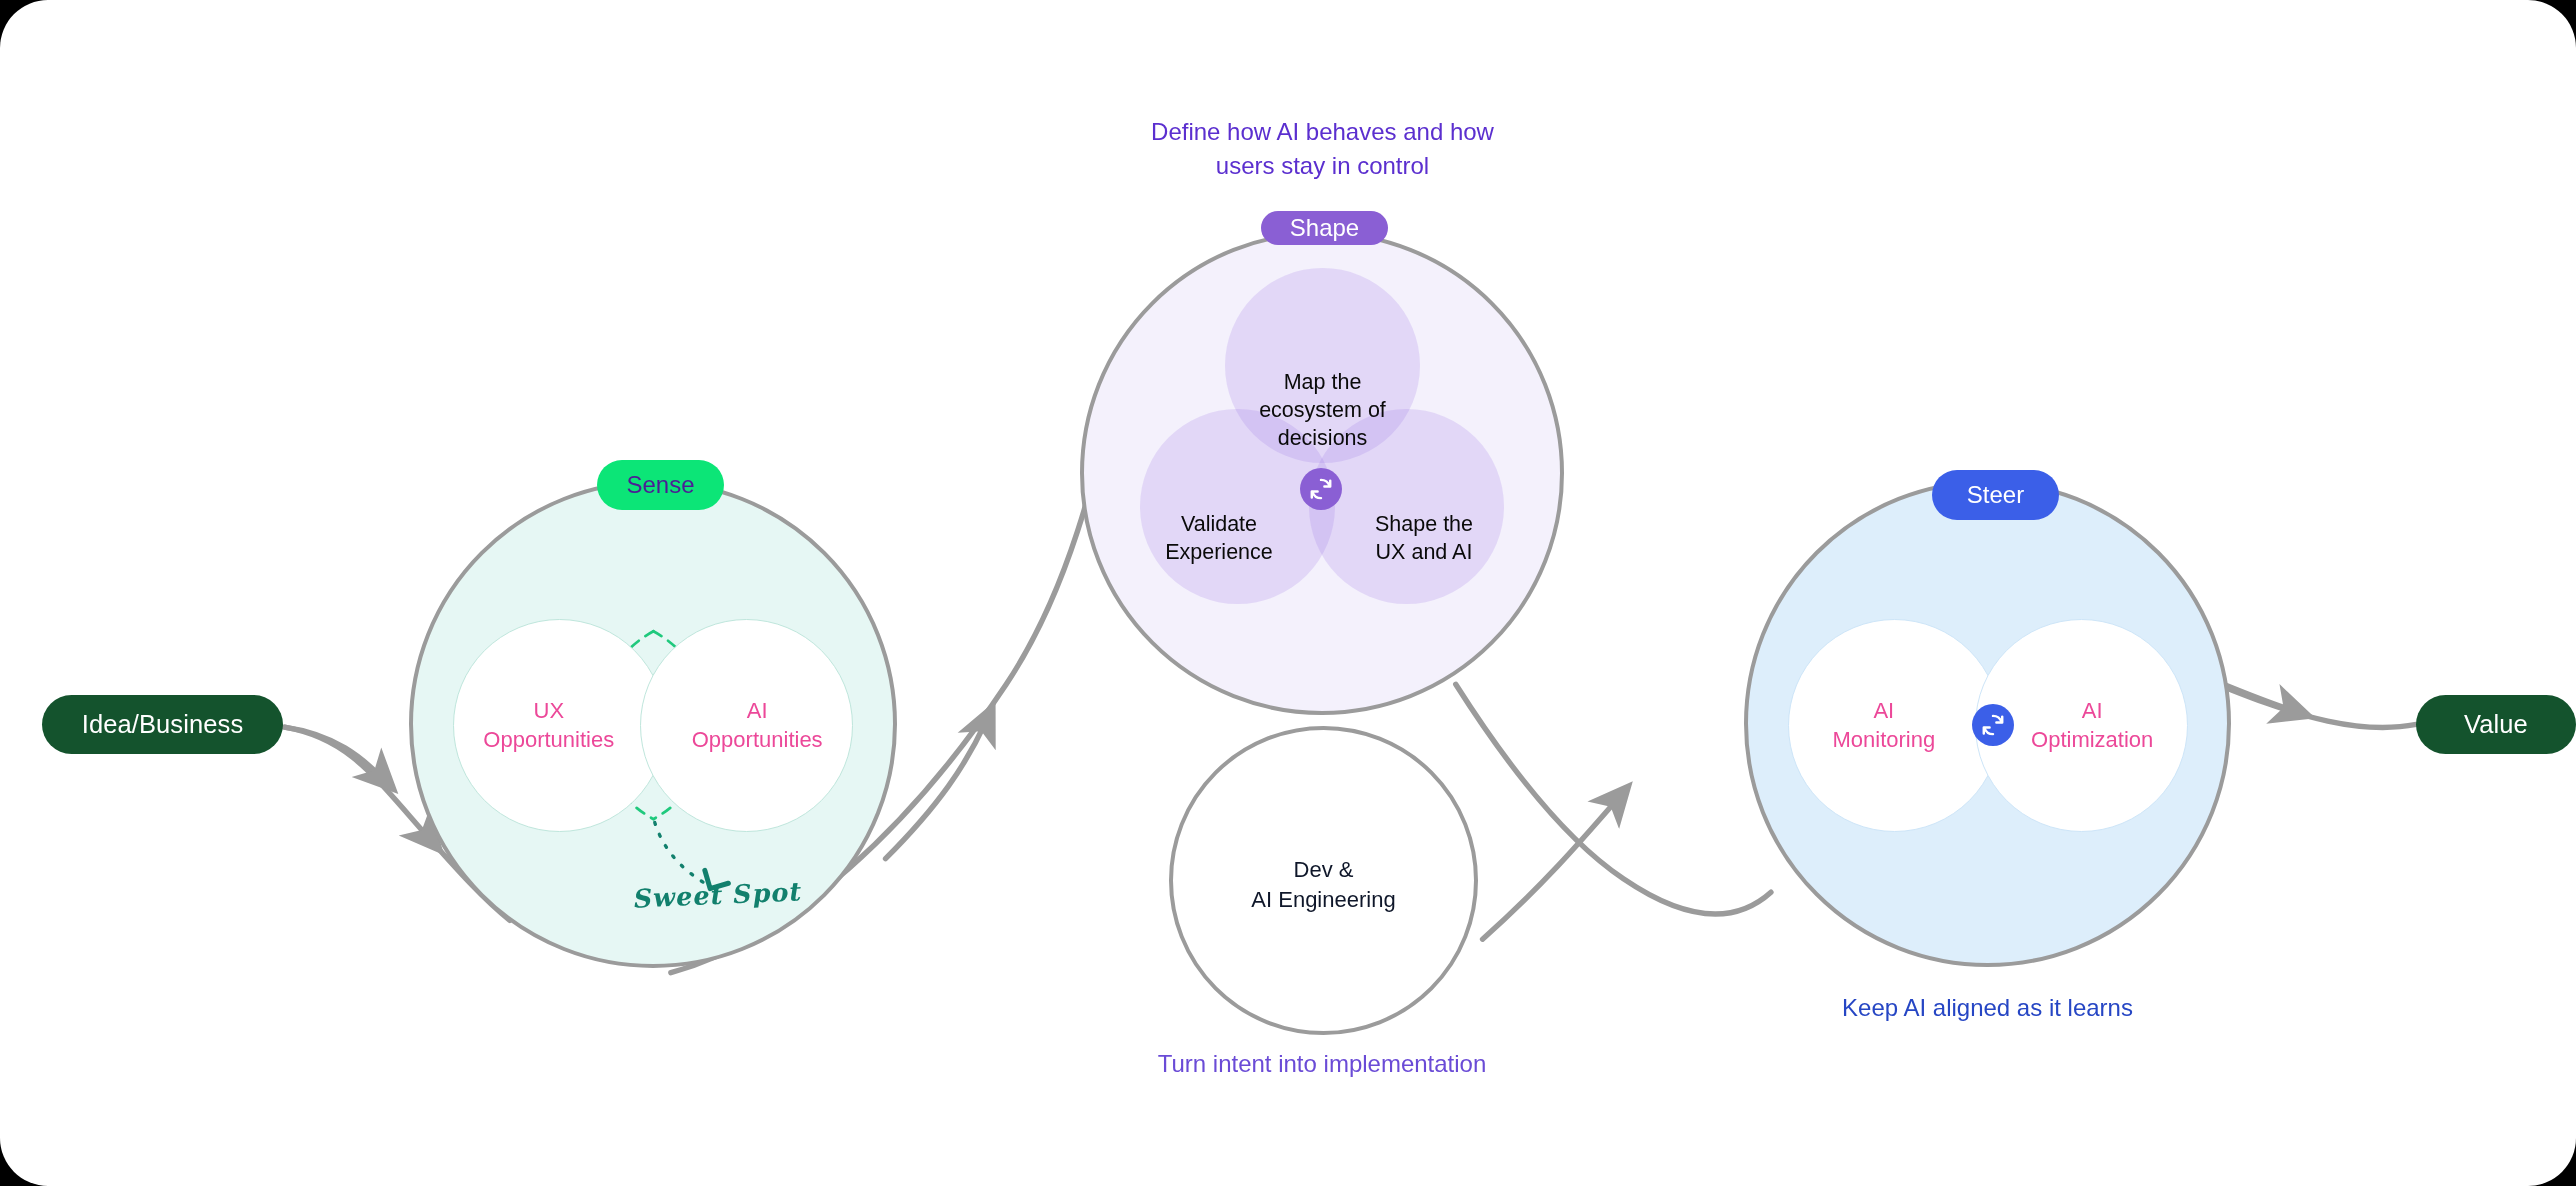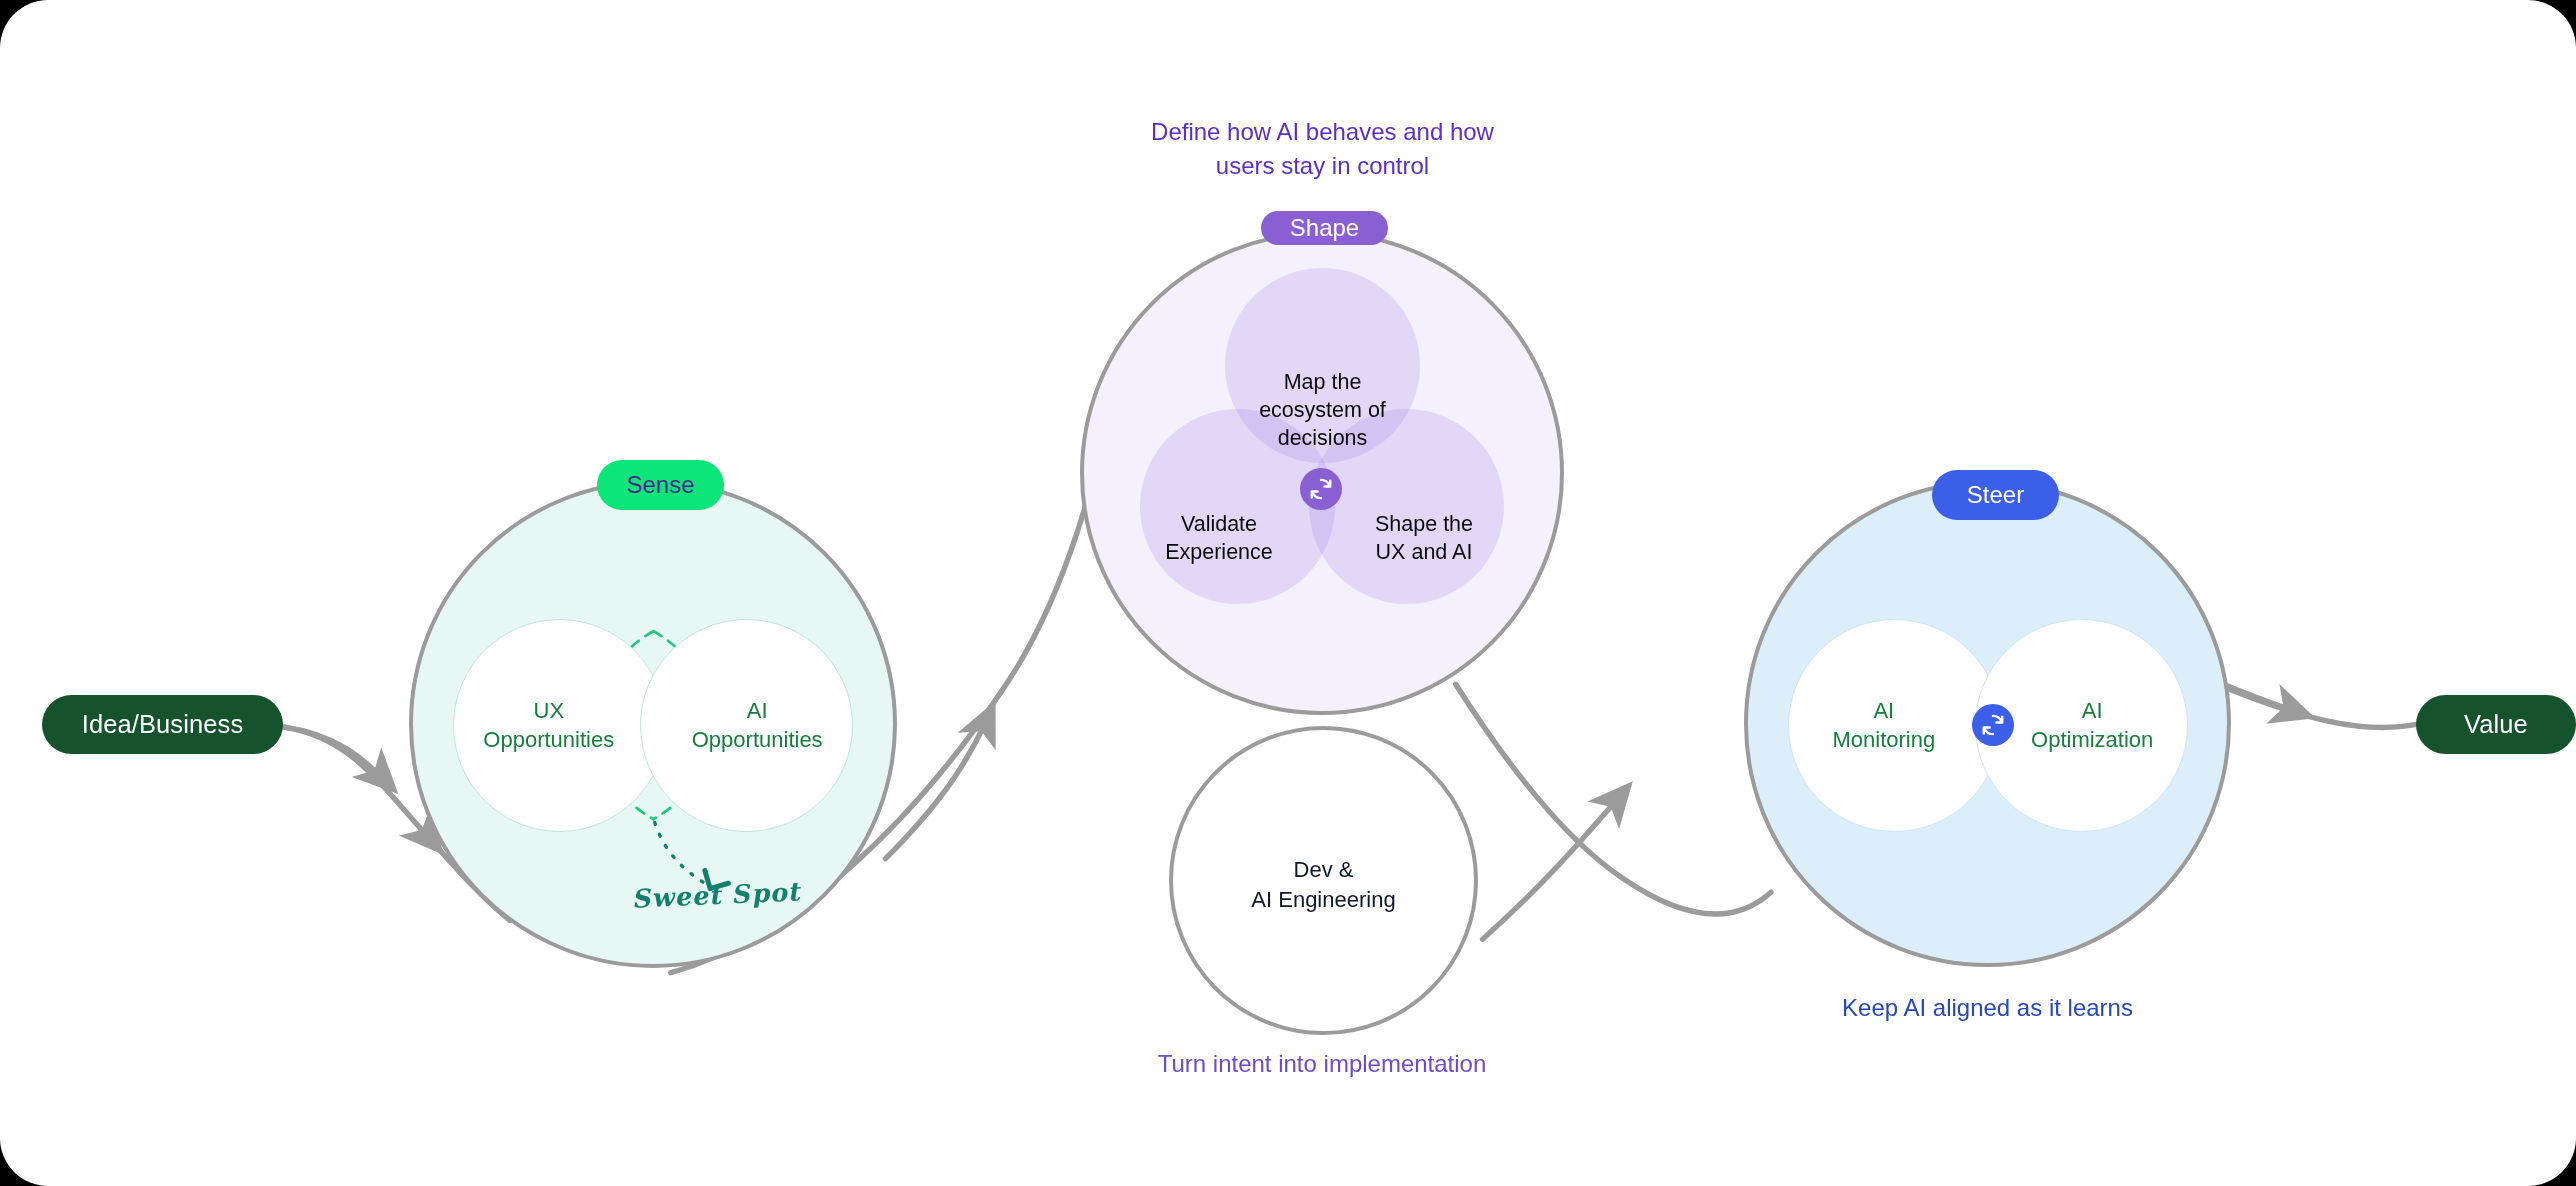--- a/index.html
+++ b/index.html
@@ -90,21 +90,21 @@
   .venn-circle {
     position: absolute;
     border-radius: 50%;
     box-sizing: border-box;
     display: flex;
     align-items: center;
     justify-content: center;
     text-align: center;
     line-height: 1.3;
     font-size: 22px;
-    color: #15803d;
+    color: #ec4899;
   }
   .venn-white { background: #ffffff; }
 
   
   #venn-ux { left: 453px;  top: 619px; width: 213px; height: 213px; border: 1.3px solid #bfe6dc; }
   #venn-ai { left: 640px;  top: 619px; width: 213px; height: 213px; border: 1.3px solid #bfe6dc; }
 
   
   #venn-mon { left: 1788px; top: 619px; width: 213px; height: 213px; border: 1.3px solid #cde5f8; }
   #venn-opt { left: 1975px; top: 619px; width: 213px; height: 213px; border: 1.3px solid #cde5f8; }

